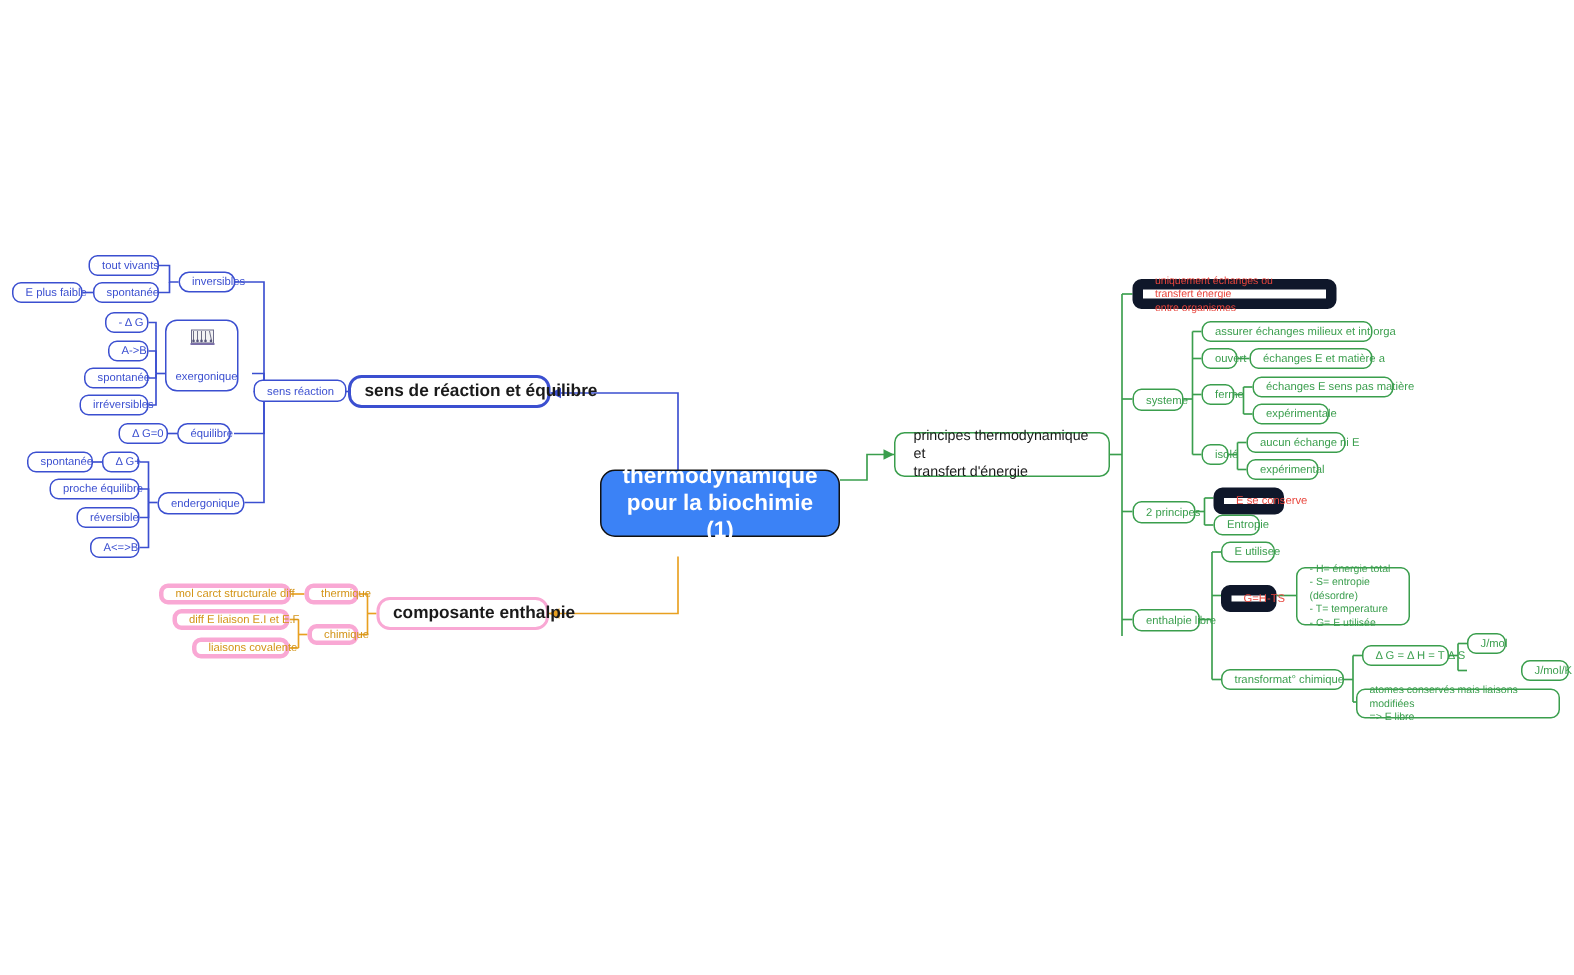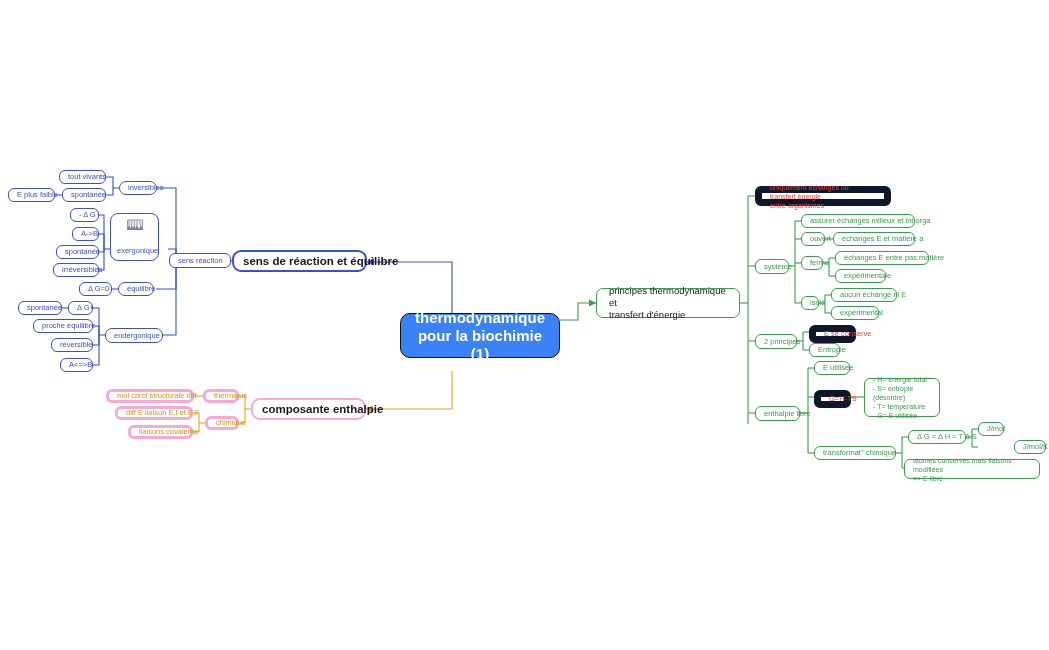--- a/index.html
+++ b/index.html
@@ -292,21 +292,21 @@
     <span class="txt" style="text-align:center;">ferme</span>
   </div>
   <div class="node green pad f8" style="left:801px;top:296px;width:18px;height:14px;justify-content:center;">
     <span class="txt" style="text-align:center;">isolé</span>
   </div>
 
   <div class="node green pad f8" style="left:833px;top:232px;width:82px;height:14px;">
     <span class="txt">échanges E et matière a</span>
   </div>
   <div class="node green pad f8" style="left:835px;top:251px;width:94px;height:14px;">
-    <span class="txt">échanges E entre pas matière</span>
+    <span class="txt">échanges E sens pas matière</span>
   </div>
   <div class="node green pad f8" style="left:835px;top:269px;width:51px;height:14px;">
     <span class="txt">expérimentale</span>
   </div>
   <div class="node green pad f8" style="left:831px;top:288px;width:66px;height:14px;">
     <span class="txt">aucun échange ni E</span>
   </div>
   <div class="node green pad f8" style="left:831px;top:306px;width:48px;height:14px;">
     <span class="txt">expérimental</span>
   </div>

